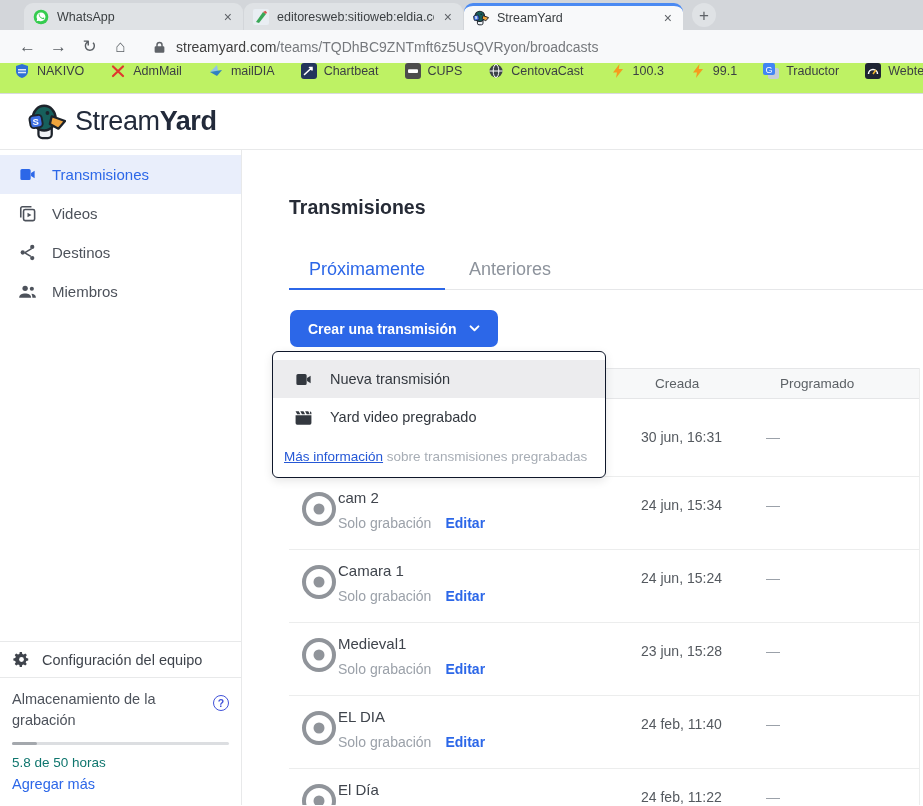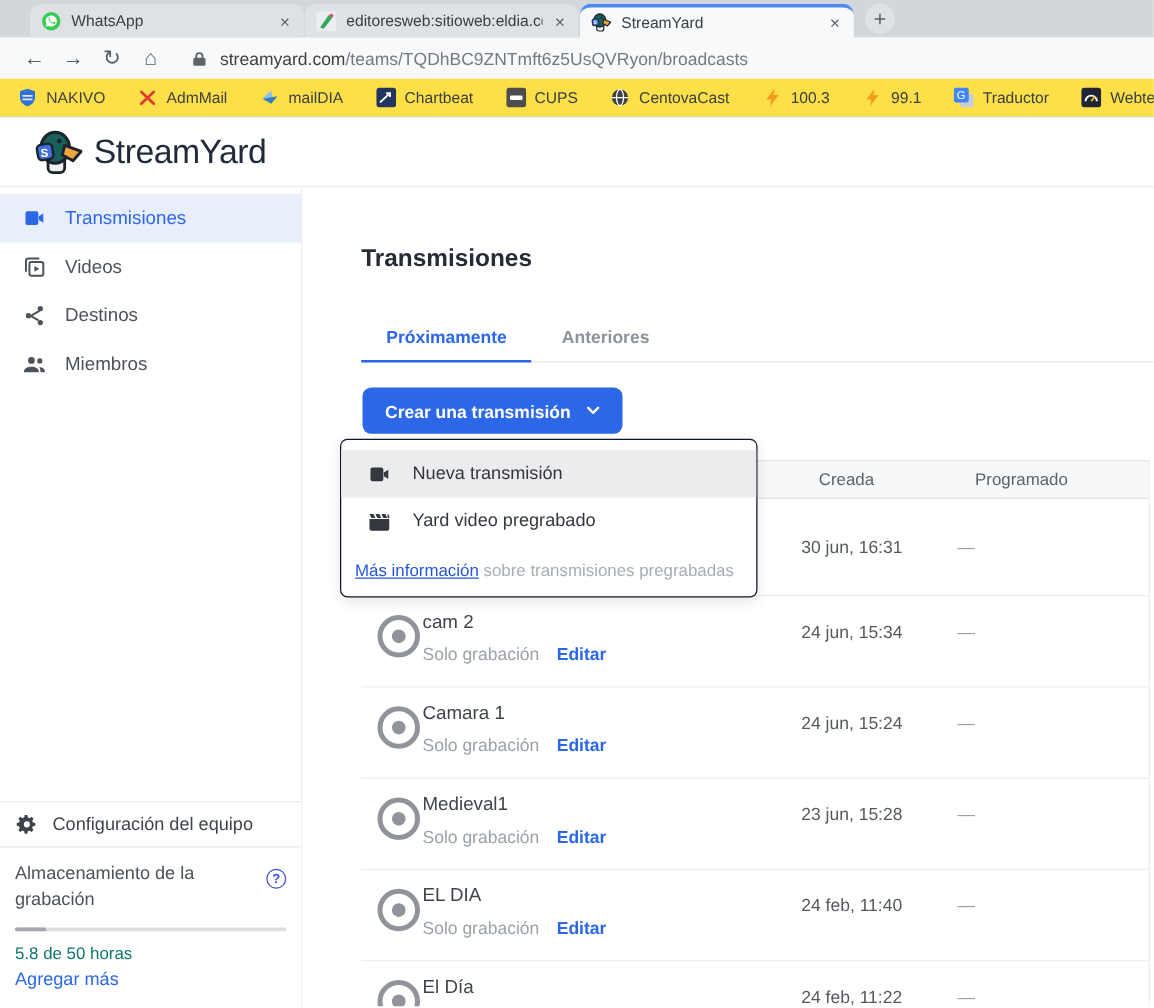--- a/index.html
+++ b/index.html
@@ -26,33 +26,33 @@
           display:flex;align-items:center;justify-content:center;color:#5f6368;font-size:17px;line-height:1}
 
   .toolbar{height:33px;background:#f8f9fa;display:flex;align-items:center;padding-left:12px}
   .nav-btn{width:31px;text-align:center;font-size:17px;color:#595e63}
   .lock{margin-left:17px;display:flex}
   .lock svg{width:13px;height:14px}
   .url{font-size:14px;margin-left:10px;white-space:nowrap}
   .url-domain{color:#404040}
   .url-path{color:#76797d}
 
-  .bookmarks{height:31px;background:#fde047;border-bottom:1px solid #d8dade;
-             display:flex;align-items:center;gap:26px;padding-left:14px;overflow:hidden}
+  .bookmarks{height:31px;background:#bef264;border-bottom:1px solid #d8dade;
+             display:flex;align-items:flex-start;gap:26px;padding-left:14px;overflow:hidden}
   .bm{display:flex;align-items:center;gap:7px;font-size:12.5px;color:#3c4043;white-space:nowrap}
   .bm .bm-ic{width:16px;height:16px;display:flex}
   .bm svg{width:16px;height:16px}
 
   
   .app-header{height:56px;background:#fff;border-bottom:1px solid #e8e9ea;
               display:flex;align-items:center;padding-left:28px}
   .logo-duck{display:flex}
   .logo-duck svg{width:38px;height:38px}
   .brand{font-size:27px;color:#222a3a;margin-left:9px;letter-spacing:-0.4px}
-  .brand .bold{font-weight:400}
+  .brand .bold{font-weight:700}
 
   
   .app-body{display:flex;height:655px}
   .sidebar{width:242px;flex:0 0 242px;border-right:1px solid #e8e9ea;position:relative;background:#fff}
   .side-nav{padding-top:5px}
   .nav-item{height:39px;display:flex;align-items:center;padding-left:18px;gap:15px;
             font-size:15px;color:#4d525b;cursor:pointer}
   .nav-item .nv-ic{width:19px;height:19px;display:flex}
   .nav-item svg{width:19px;height:19px}
   .nav-item.active{background:#e9eefb;color:var(--blue)}
@@ -70,21 +70,21 @@
   .bar-fill{height:100%;background:#a4a8ad;border-radius:2px}
   .usage{font-size:13.5px;color:#0f766e;margin-top:10px}
   .add-more{font-size:14.5px;color:var(--blue);margin-top:6px;display:inline-block;text-decoration:none}
 
   
   .main{flex:1;position:relative;overflow:hidden;background:#fff}
   .page-title{position:absolute;left:47px;top:46px;margin:0;font-size:19.5px;font-weight:700;color:#262b36}
 
   .tabs-row{position:absolute;left:47px;right:0;top:100px;height:40px;display:flex}
   .tabs-line{position:absolute;left:0;right:0;bottom:0;height:1px;background:#e6e7e9}
-  .tab-btn{display:flex;align-items:center;padding:0 20px;font-size:14px;font-weight:700;
+  .tab-btn{display:flex;align-items:center;padding:0 20px;font-size:18px;font-weight:400;
            color:#8d939c;border-bottom:2.5px solid transparent;position:relative;z-index:1;margin-right:4px;cursor:pointer}
   .tab-btn.active{color:var(--blue);border-bottom-color:var(--blue)}
 
   .create-btn{position:absolute;left:48px;top:160px;height:37px;background:var(--blue);color:#fff;
               border:none;border-radius:7px;font-size:14px;font-weight:700;font-family:inherit;
               display:flex;align-items:center;padding:0 18px;gap:12px;cursor:pointer}
   .create-btn svg{width:11px;height:7px}
 
   .table{position:absolute;left:47px;top:218px;width:631px;border-right:1px solid #eceded}
   .thead{height:31px;background:#f7f8f9;border-top:1px solid #e5e6e8;border-bottom:1px solid #e5e6e8;

